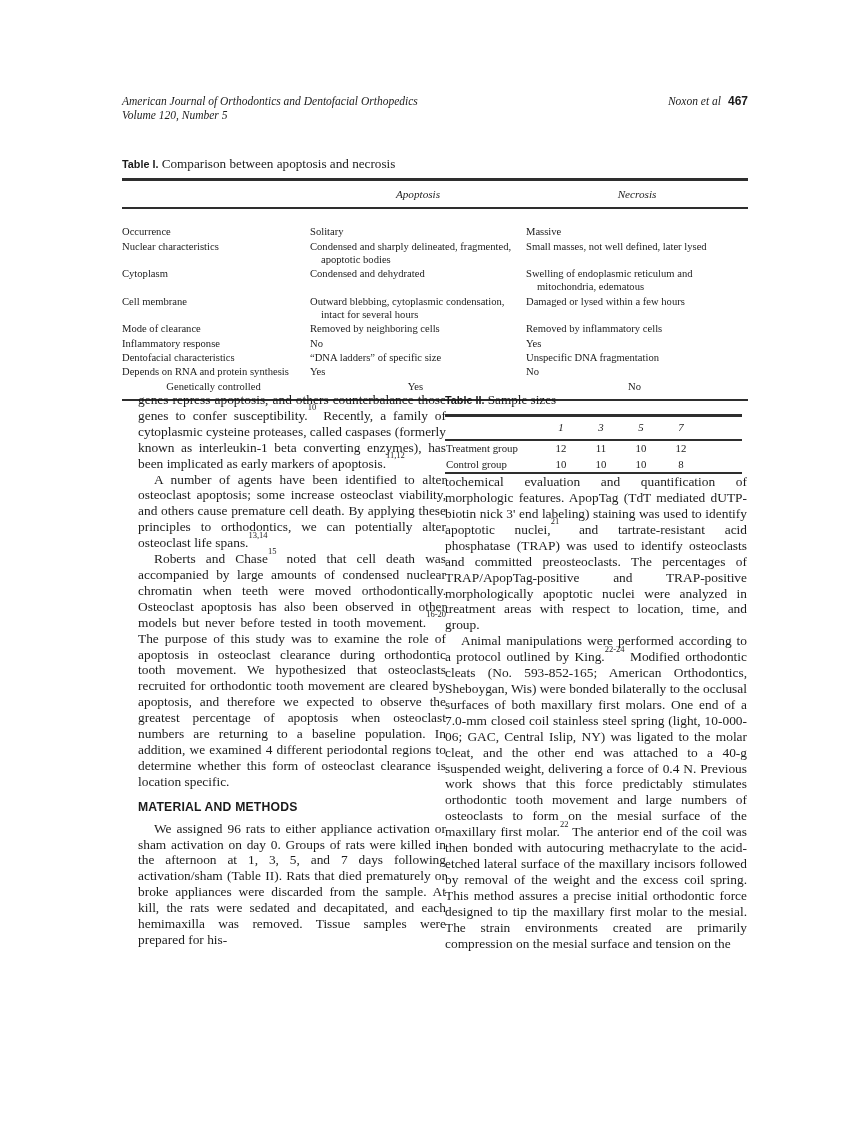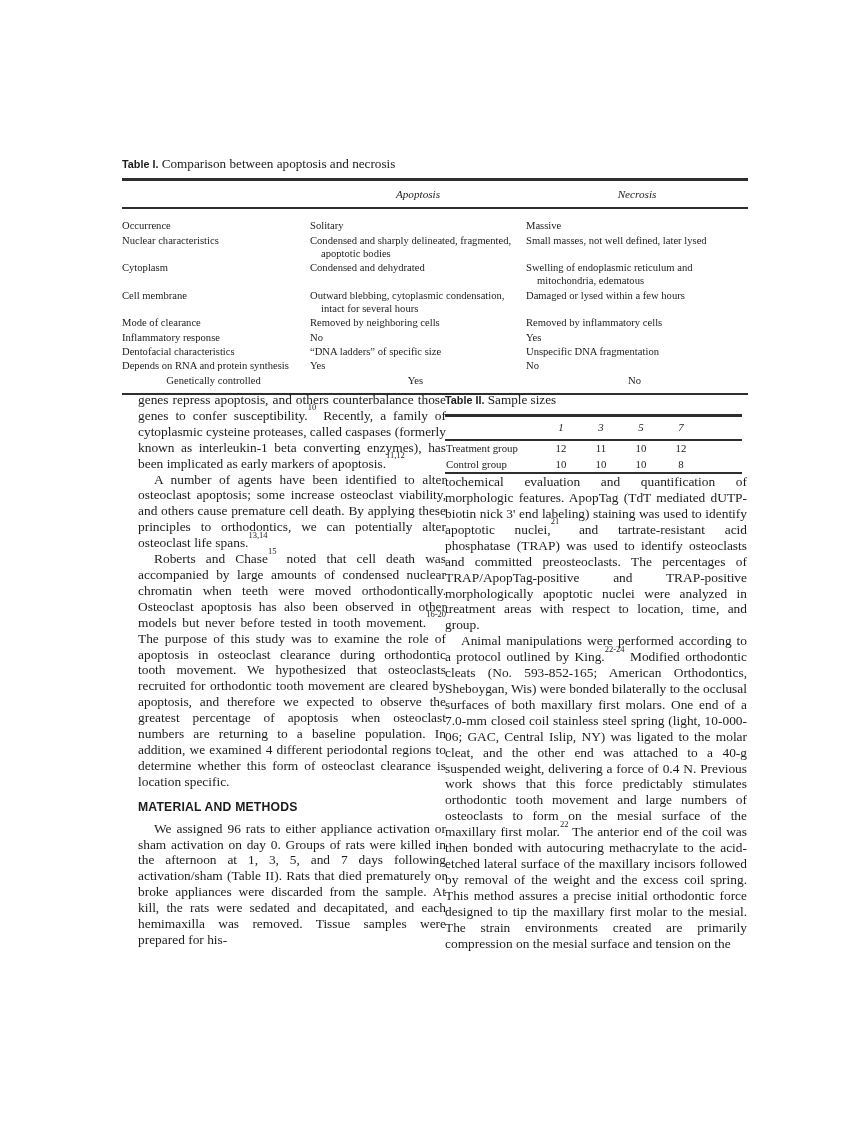--- a/index.html
+++ b/index.html
@@ -21,21 +21,21 @@
   .tlabel { font-family:"Liberation Sans",sans-serif; font-weight:bold; font-size:10.8px; }
 
   
   .t1 { position:absolute; left:122px; top:156px; width:626px; }
   .t1 table { border-collapse:collapse; table-layout:fixed; width:100%;
               border-top:3px solid #2e2e2e; border-bottom:2px solid #2e2e2e;
               font-size:10.6px; line-height:13.3px; }
   .t1 thead th { font-style:italic; font-weight:normal; text-align:center;
                  font-size:11.2px; padding:7px 0 6px; border-bottom:2px solid #2e2e2e; }
   .t1 tbody td { vertical-align:top; padding:0 5px 1px 11px; text-indent:-11px; }
-  .t1 tbody tr:first-child td { padding-top:10px; }
+  .t1 tbody tr:first-child td { padding-top:16px; }
   .t1 tbody tr:last-child td { padding-bottom:6px;text-align:center; }
 
   
   .t2 { width:297px; }
   .t2 table { border-collapse:collapse; table-layout:fixed; width:100%;
               border-top:3px solid #2e2e2e; border-bottom:2px solid #2e2e2e;
               font-size:10.8px; line-height:13.4px; }
   .t2 .sph { font-style:italic; font-weight:bold; text-align:center;
              padding:6px 0 4px; border-bottom:1.5px solid #2e2e2e; font-size:10.8px; }
   .t2 tr.numrow > * { border-bottom:2px solid #2e2e2e; }
@@ -53,20 +53,29 @@
   sup { font-size:8.5px; line-height:0; position:relative; top:-4px; }
   .sect { font-family:"Liberation Sans",sans-serif; font-weight:bold;
           font-size:12.2px; letter-spacing:0.2px; margin:10px 0 7px; }
   .gap-top { margin-top:33px; }
 </style>
 </head>
 <body>
 
 <div class="page">
 
+  <div class="hdr">
+    <div class="hdr-left">
+      <div>American Journal of Orthodontics and Dentofacial Orthopedics</div>
+      <div>Volume 120, Number 5</div>
+    </div>
+    <div class="hdr-right">
+      <span>Noxon et al</span><span class="pgnum">467</span>
+    </div>
+  </div>
 
   <div class="t1">
     <div class="tcaption">
       <span class="tlabel">Table I.</span>
       <span>Comparison between apoptosis and necrosis</span>
     </div>
     <table>
       <colgroup>
           <col style="width:188px">
           <col style="width:216px">

